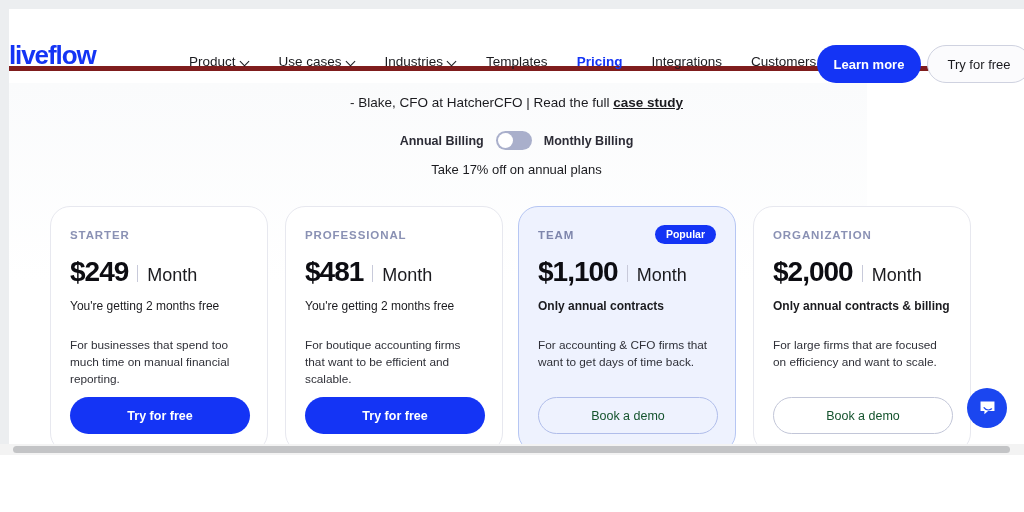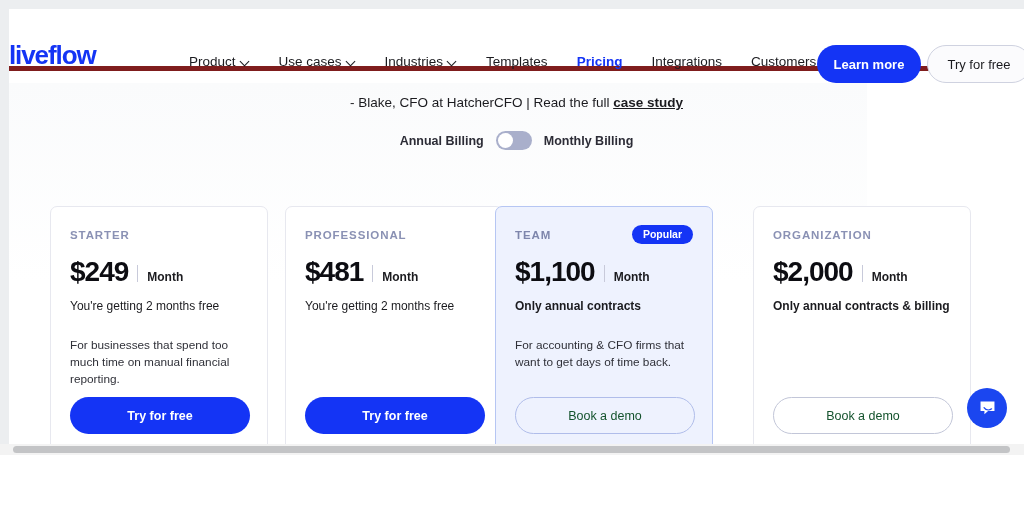--- a/index.html
+++ b/index.html
@@ -213,27 +213,27 @@
     height: 240px;
   }
 
   .card {
     position: absolute;
     top: 0;
     width: 218px;
     height: 247px;
     background: #ffffff;
     border: 1px solid #e7e8ef;
-    border-radius: 7px;
+    border-radius: 20px;
     padding: 22px 19px 0 19px;
   }
   .card.c0 { left: 0px; }
   .card.c1 { left: 235px; }
   .card.c2 {
-    left: 445px;
+    left: 468px;
     background: #eef2fe;
     border: 1px solid #b6c6f3;
   }
   .card.c3 { left: 703px; }
 
   .card-tier {
     font-size: 11.5px;
     font-weight: 700;
     letter-spacing: 0.9px;
     color: #8a91b4;
@@ -268,23 +268,23 @@
   }
   .price-div {
     width: 1px;
     height: 17px;
     background: #c8cada;
     align-self: center;
     position: relative;
     top: 1px;
   }
   .per {
-    font-size: 12px;
-    color: #1b1b1f;
-    font-weight: 700;
+    font-size: 18px;
+    color: #1b1b1f;
+    font-weight: 400;
   }
 
   .note {
     margin-top: 13px;
     font-size: 12px;
     color: #1b1b1f;
     line-height: 1.3;
   }
   .note.bold { font-weight: 700; }
 
@@ -418,20 +418,21 @@
       </div>
 
       <div class="billing-row">
         <span class="billing-label">Annual Billing</span>
         <div class="toggle">
           <div class="knob"></div>
         </div>
         <span class="billing-label">Monthly Billing</span>
       </div>
 
+      <div class="discount">Take 17% off on annual plans</div>
 
       <div class="cards">
 
         <div class="card c0">
           <div class="card-tier">STARTER</div>
           <div class="price-row">
             <span class="price">$249</span>
             <span class="price-div"></span>
             <span class="per">Month</span>
           </div>
@@ -441,20 +442,21 @@
         </div>
 
         <div class="card c1">
           <div class="card-tier">PROFESSIONAL</div>
           <div class="price-row">
             <span class="price">$481</span>
             <span class="price-div"></span>
             <span class="per">Month</span>
           </div>
           <div class="note">You're getting 2 months free</div>
+          <div class="desc">For boutique accounting firms that want to be efficient and scalable.</div>
           <div class="cta primary">Try for free</div>
         </div>
 
         <div class="card c2">
           <div class="card-tier">TEAM</div>
           <div class="badge">Popular</div>
           <div class="price-row">
             <span class="price">$1,100</span>
             <span class="price-div"></span>
             <span class="per">Month</span>
@@ -465,20 +467,21 @@
         </div>
 
         <div class="card c3">
           <div class="card-tier">ORGANIZATION</div>
           <div class="price-row">
             <span class="price">$2,000</span>
             <span class="price-div"></span>
             <span class="per">Month</span>
           </div>
           <div class="note bold">Only annual contracts &amp; billing</div>
+          <div class="desc">For large firms that are focused on efficiency and want to scale.</div>
           <div class="cta ghost">Book a demo</div>
         </div>
 
       </div>
     </div>
   </div>
 
   <div class="chat">
     <svg width="19" height="19" viewBox="0 0 24 24">
       <path d="M3.2 3.2h17.6v12.1h-8.1l-4.6 4.1v-4.1H3.2z" fill="#ffffff"></path>

